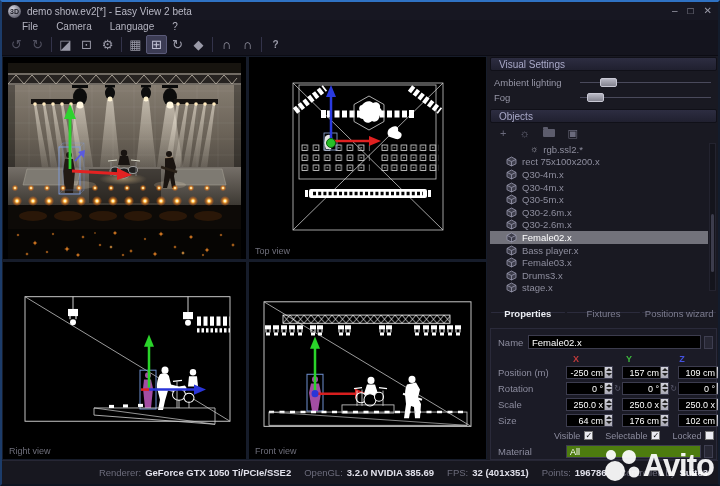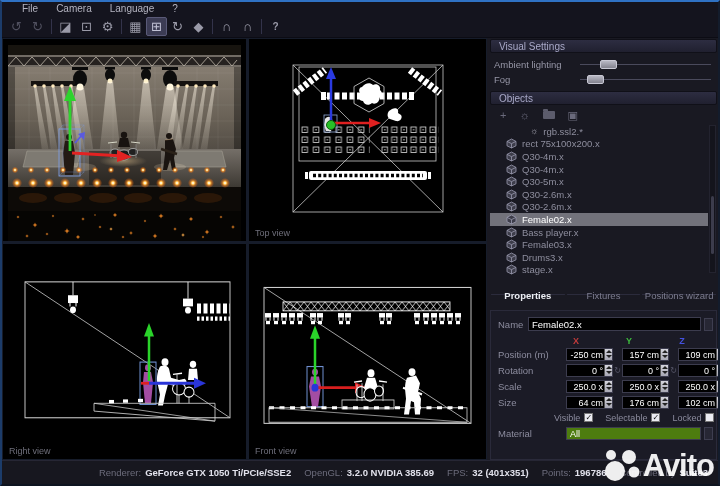--- a/index.html
+++ b/index.html
@@ -101,20 +101,29 @@
   
   .watermark{position:absolute;right:4px;bottom:2px;display:flex;align-items:center;gap:3px;
     color:#fff;opacity:.93;z-index:50;pointer-events:none;}
   .wm-text{font-size:31px;font-weight:bold;letter-spacing:-1px;line-height:31px;}
 </style>
 </head>
 <body>
 
 <div class="window">
 
+  <div class="titlebar">
+    <div class="logo">3D</div>
+    <div class="wtitle">demo show.ev2[*] - Easy View 2 beta</div>
+    <div class="wbtns">
+      <span class="wbtn">–</span>
+      <span class="wbtn">□</span>
+      <span class="wbtn">✕</span>
+    </div>
+  </div>
 
   <div class="menubar" id="menubar">
       <div class="menu-item">File</div>
       <div class="menu-item">Camera</div>
       <div class="menu-item">Language</div>
       <div class="menu-item">?</div>
     </div>
 
   <div class="toolbar" id="toolbar">
       <div class="tbtn dim">↺</div>

